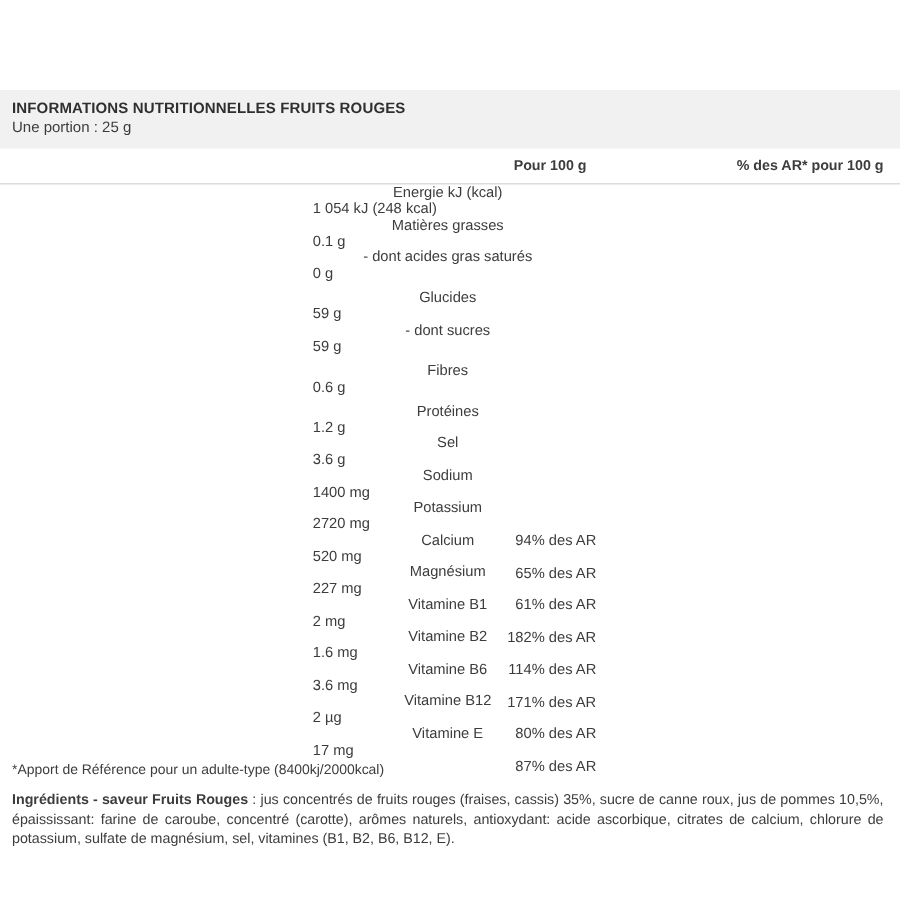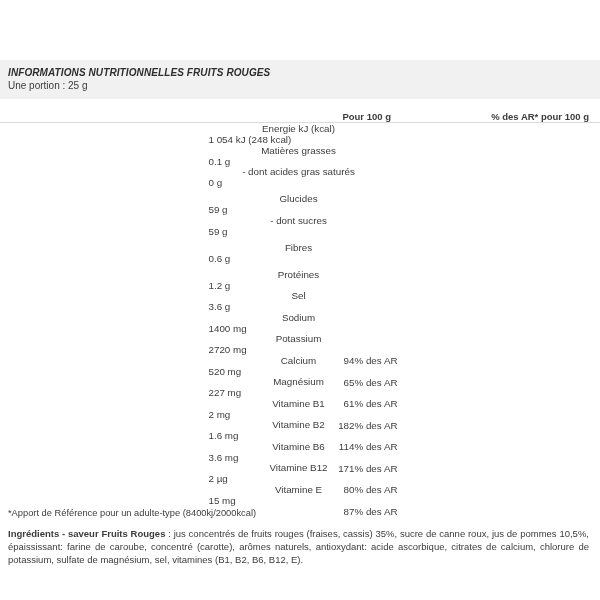--- a/index.html
+++ b/index.html
@@ -13,34 +13,33 @@
   }
   .sheet { padding-top: 60px; }
 
   .nutri-header {
     background: #f1f1f1;
     padding: 6px 8px 7px 8px;
   }
   .nutri-title {
     font-size: 10px;
     font-weight: bold;
-    font-style: italic;
     color: #2f2f2f;
     letter-spacing: 0.1px;
     line-height: 13px;
   }
   .portion {
     font-size: 10px;
     line-height: 13px;
     color: #3c3c3c;
   }
 
   .col-headers {
     display: flex;
-    align-items: flex-end;
+    align-items: center;
     height: 23px;
     padding: 0 11px 0 8px;
     border-bottom: 1px solid #dcdcdc;
     font-size: 9.5px;
     font-weight: bold;
     color: #3c3c3c;
   }
   .col-headers .spacer { flex: 1; }
   .col-value-h { width: 180px; text-align: right; }
   .col-pct-h   { width: 198px; text-align: right; }
@@ -167,21 +166,21 @@
       <div class="cell-value">3.6 mg</div>
       <div class="cell-pct">171% des AR</div>
     </div>
     <div class="row">
       <div class="cell-label">Vitamine B12</div>
       <div class="cell-value">2 µg</div>
       <div class="cell-pct">80% des AR</div>
     </div>
     <div class="row">
       <div class="cell-label">Vitamine E</div>
-      <div class="cell-value">15 mg</div>
+      <div class="cell-value">17 mg</div>
       <div class="cell-pct">87% des AR</div>
     </div>
   </div>
 
   <div class="footnote">*Apport de Référence pour un adulte-type (8400kj/2000kcal)</div>
 
   <div class="ingredients"><span class="lead">Ingrédients - saveur Fruits Rouges</span><span> : jus concentrés de fruits rouges (fraises, cassis) 35%, sucre de canne roux, jus de pommes 10,5%, épaississant: farine de caroube, concentré (carotte), arômes naturels, antioxydant: acide ascorbique, citrates de calcium, chlorure de potassium, sulfate de magnésium, sel, vitamines (B1, B2, B6, B12, E).</span></div>
 
 </div>
 

